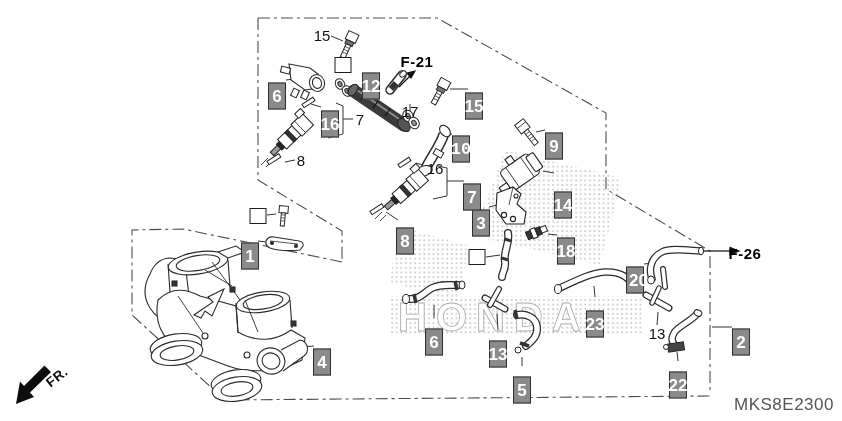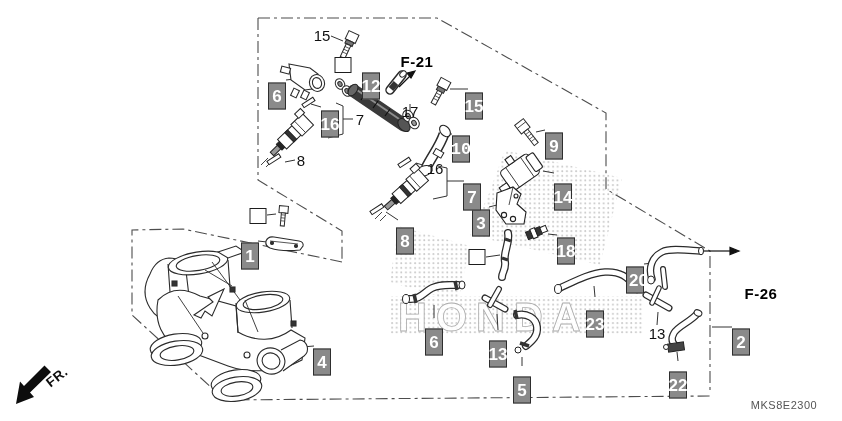--- a/index.html
+++ b/index.html
@@ -23,21 +23,21 @@
   .co-ref{
     position:absolute;transform:translate(-50%,-50%);
     color:#000;font-size:15px;font-weight:bold;letter-spacing:.5px;line-height:1;
   }
   .co-empty{
     position:absolute;width:17px;height:16px;transform:translate(-50%,-50%);
     background:#fff;border:1.3px solid #1d1d1d;box-sizing:border-box;
   }
   .code{
     position:absolute;left:784px;top:405px;transform:translate(-50%,-50%);
-    font-size:11px;color:#555;letter-spacing:.5px;
+    font-size:17px;color:#555;letter-spacing:.5px;
   }
   .fr{
     position:absolute;left:57px;top:377px;transform:translate(-50%,-50%) rotate(-38deg);
     font-size:13.5px;font-weight:bold;color:#0d0d0d;letter-spacing:.5px;
   }
 </style>
 </head>
 <body>
 
 <div class="stage">
@@ -319,35 +319,35 @@
       <div class="co-box" style="left: 322px; top: 346px;">4</div>
       <div class="co-box" style="left: 522px; top: 374px;">5</div>
       <div class="co-box" style="left: 434px; top: 326px;">6</div>
       <div class="co-box" style="left: 472px; top: 181px;">7</div>
       <div class="co-box" style="left: 405px; top: 225px;">8</div>
       <div class="co-box" style="left: 554px; top: 130px;">9</div>
       <div class="co-box" style="left: 461px; top: 133px; font-family: Liberation Mono, monospace;">10</div>
       <div class="co-box" style="left: 277px; top: 80px;">6</div>
       <div class="co-box" style="left: 371px; top: 70px;">12</div>
       <div class="co-box" style="left: 498px; top: 338px;">13</div>
-      <div class="co-box" style="left: 563px; top: 181px; text-align: right;">14</div>
+      <div class="co-box" style="left: 563px; top: 189px; text-align: right;">14</div>
       <div class="co-box" style="left: 474px; top: 90px;">15</div>
       <div class="co-box" style="left: 330px; top: 108px;">16</div>
       <div class="co-box" style="left: 566px; top: 235px;">18</div>
       <div class="co-box" style="left: 635px; top: 264px; padding-left: 7px;">20</div>
       <div class="co-box" style="left: 678px; top: 369px; text-align: center;">22</div>
       <div class="co-box" style="left: 595px; top: 308px;">23</div>
       <div class="co-plain" style="left: 322px; top: 35px;">15</div>
       <div class="co-plain" style="left: 410px; top: 111px;">17</div>
       <div class="co-plain" style="left: 360px; top: 119px;">7</div>
       <div class="co-plain" style="left: 301px; top: 160px;">8</div>
       <div class="co-plain" style="left: 435px; top: 168px;">16</div>
       <div class="co-plain" style="left: 657px; top: 333px;">13</div>
       <div class="co-ref" style="left: 417px; top: 61px;">F-21</div>
-      <div class="co-ref" style="left: 761px; top: 253px; margin-top: 40px;">F-26</div>
+      <div class="co-ref" style="left: 745px; top: 253px;">F-26</div>
       <div class="co-empty" style="left: 343px; top: 65px;"></div>
       <div class="co-empty" style="left: 258px; top: 216px;"></div>
       <div class="co-empty" style="left: 477px; top: 257px;"></div>
     </div>
 
 <div class="code">MKS8E2300</div>
 <div class="fr">FR.</div>
 
 </div>
 

